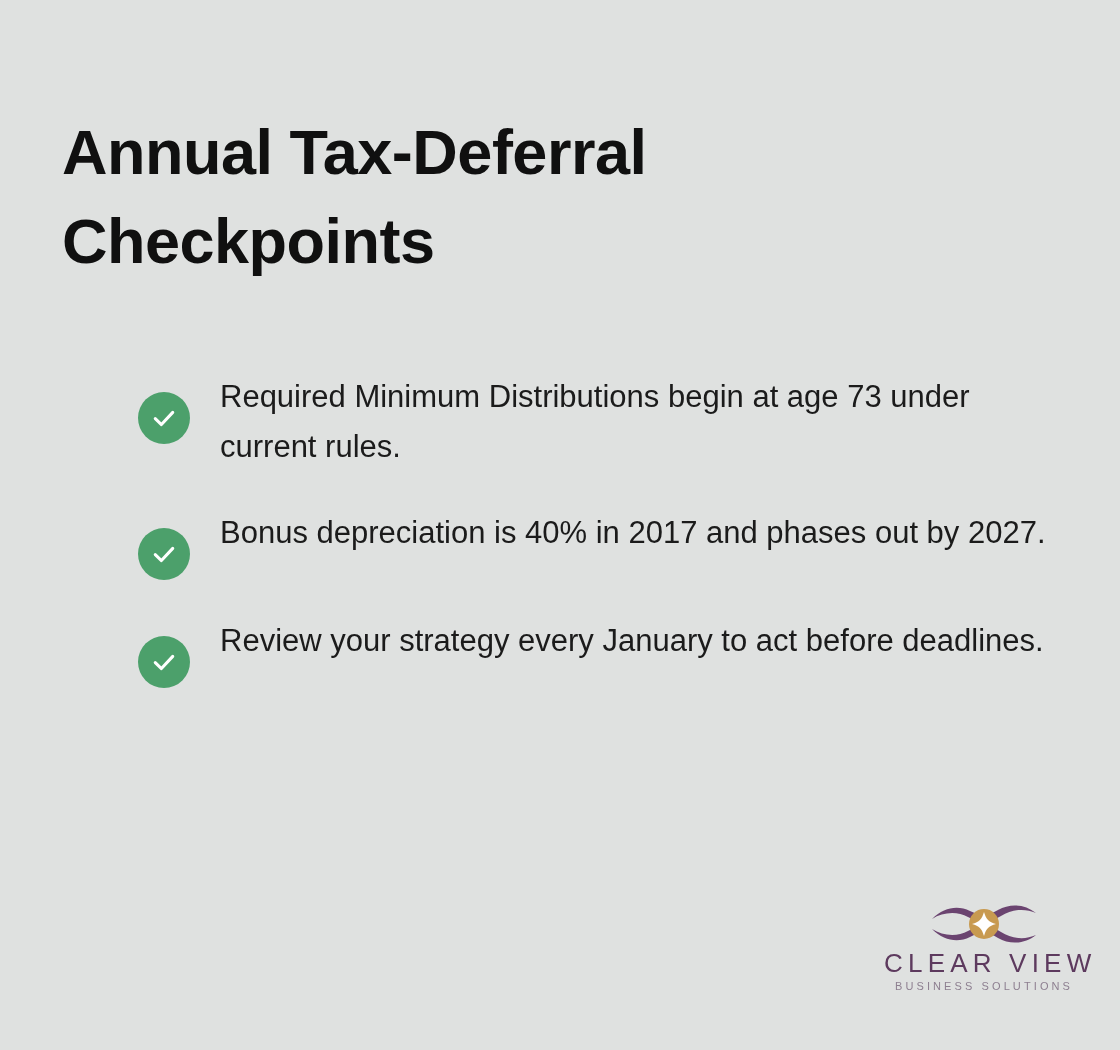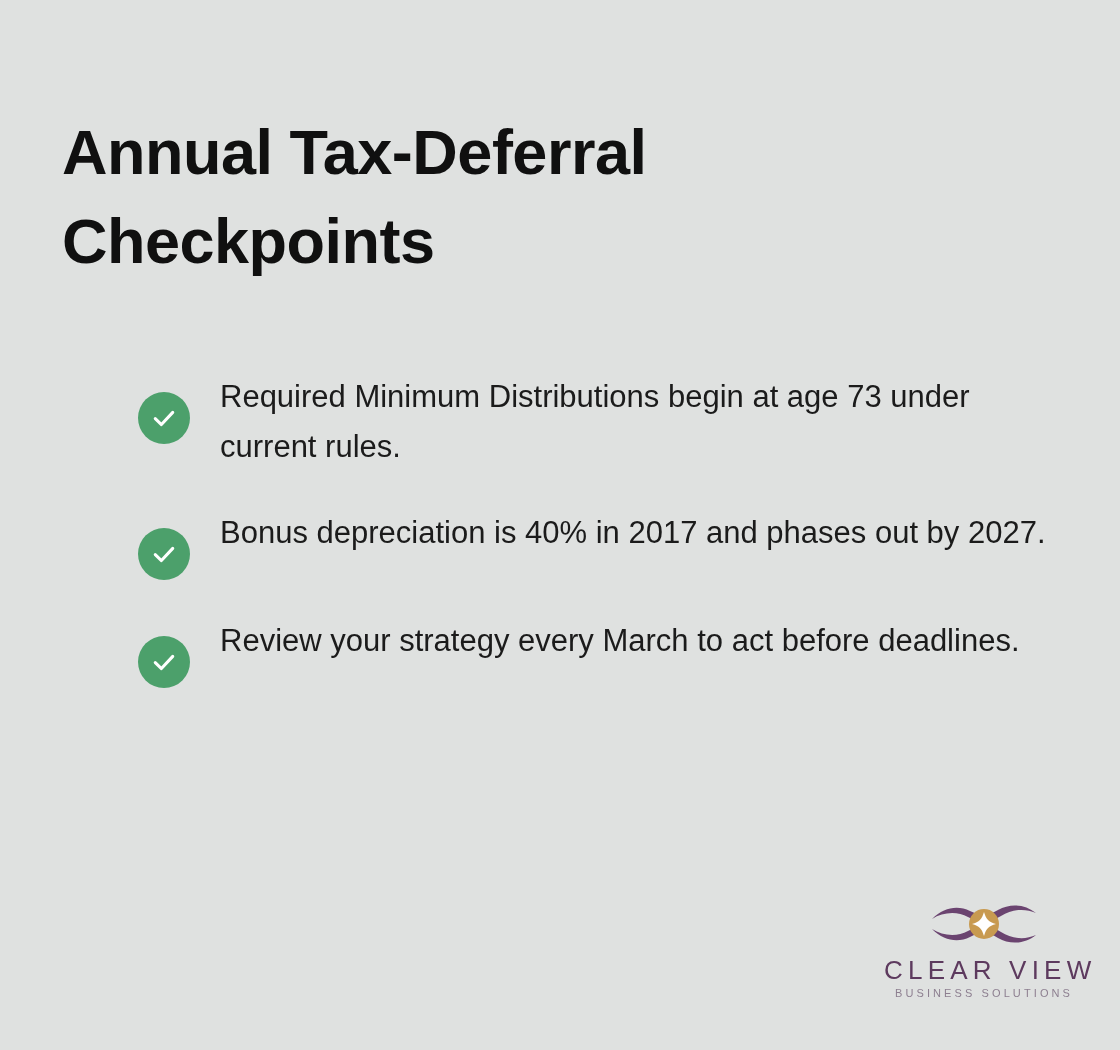--- a/index.html
+++ b/index.html
@@ -93,21 +93,20 @@
     width: 200px;
     text-align: center;
   }
   .logo-mark {
     display: block;
     margin: 0 auto;
     width: 108px;
     height: 52px;
   }
   .logo-name {
-    margin-top: 7px;
     font-family: "Liberation Sans", sans-serif;
     font-size: 26px;
     font-weight: 400;
     letter-spacing: 5.2px;
     color: #5d3a5e;
     line-height: 1.05;
     white-space: nowrap;
   }
   .logo-tagline {
     margin-top: 4px;
@@ -148,21 +147,21 @@
       <span class="check-text">Bonus depreciation is 40% in 2017 and phases out by 2027.</span>
     </li>
 
 
     <li class="check-item">
       <span class="check-badge">
         <svg viewBox="0 0 24 24" fill="none" stroke="#ffffff" stroke-width="2.6" stroke-linecap="round" stroke-linejoin="round" aria-hidden="true">
           <polyline points="4.5,12.5 9.8,17.6 19.5,7.2"></polyline>
         </svg>
       </span>
-      <span class="check-text">Review your strategy every March to act before deadlines.</span>
+      <span class="check-text">Review your strategy every January to act before deadlines.</span>
     </li>
 
   </ul>
 
   <div class="logo">
     <svg class="logo-mark" viewBox="0 0 108 52" aria-hidden="true">
 
       <path d="M2 21 C14 9 28 7 40 13 C50 18 58 18 68 12 C80 5 95 6 106 15
                C95 10 82 11 71 18 C60 25 49 25 38 19 C27 13 13 14 2 21 Z" fill="#6b4470"></path>
 

